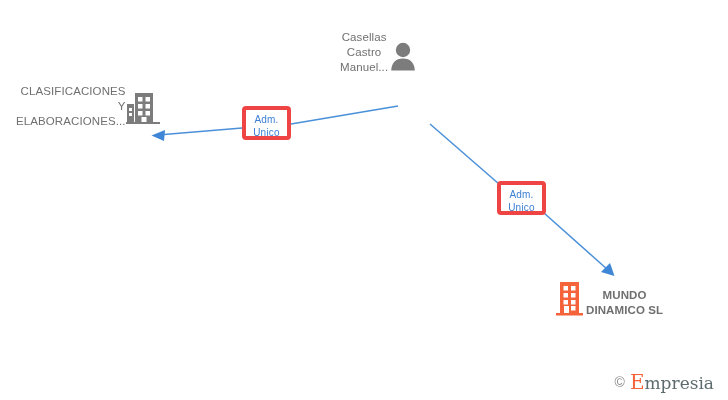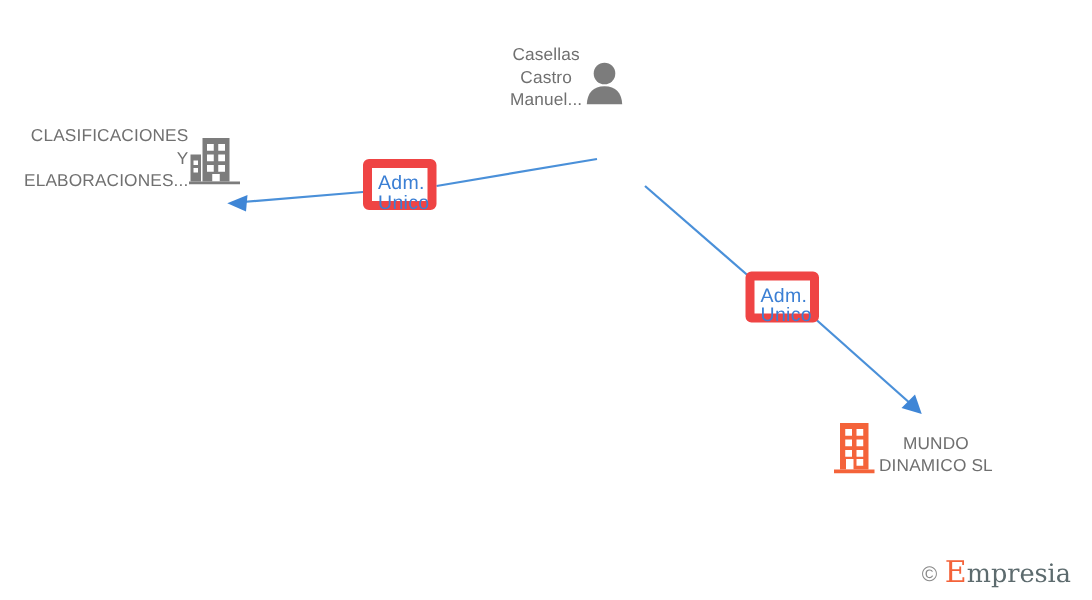--- a/index.html
+++ b/index.html
@@ -34,21 +34,21 @@
     user-select: none;
   }
   .node-label {
     color: #707070;
     font-size: 11.5px;
     line-height: 15px;
     letter-spacing: .1px;
     white-space: pre-line;
   }
   .node-label.bold {
-    font-weight: normal;
+    font-weight: bold;
     color: #6f6f6f;
   }
   .node-icon {
     display: block;
   }
 
   
   #node-clasificaciones {
     left: 16px;
     top: 84px;
@@ -69,24 +69,24 @@
     top: 280px;
     width: 150px;
   }
   #node-mundo .node-label { margin-top: 6px; }
 
   
   .edge-label {
     position: absolute;
     box-sizing: border-box;
     background: #ffffff;
-    border: 6px solid #ef4444;
+    border: 4px solid #ef4444;
     border-radius: 4px;
     color: #3b7fd4;
-    font-size: 13px;
+    font-size: 10px;
     line-height: 13px;
     text-align: center;
     padding: 3px 4px 2px 4px;
     white-space: pre-line;
     letter-spacing: .2px;
   }
   #edge-label-1 {
     left: 242px;
     top: 106px;
     width: 49px;

